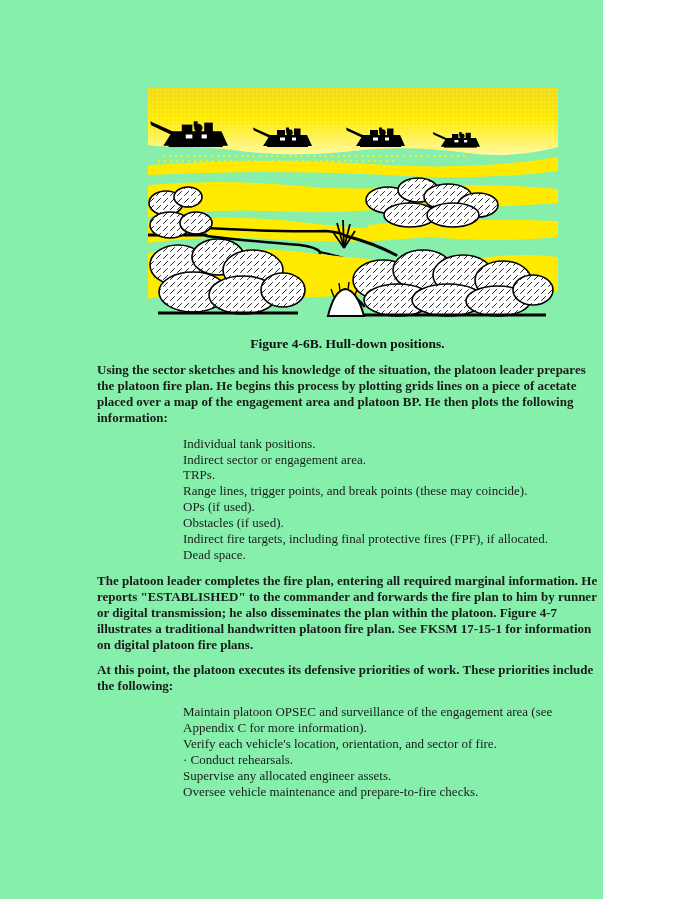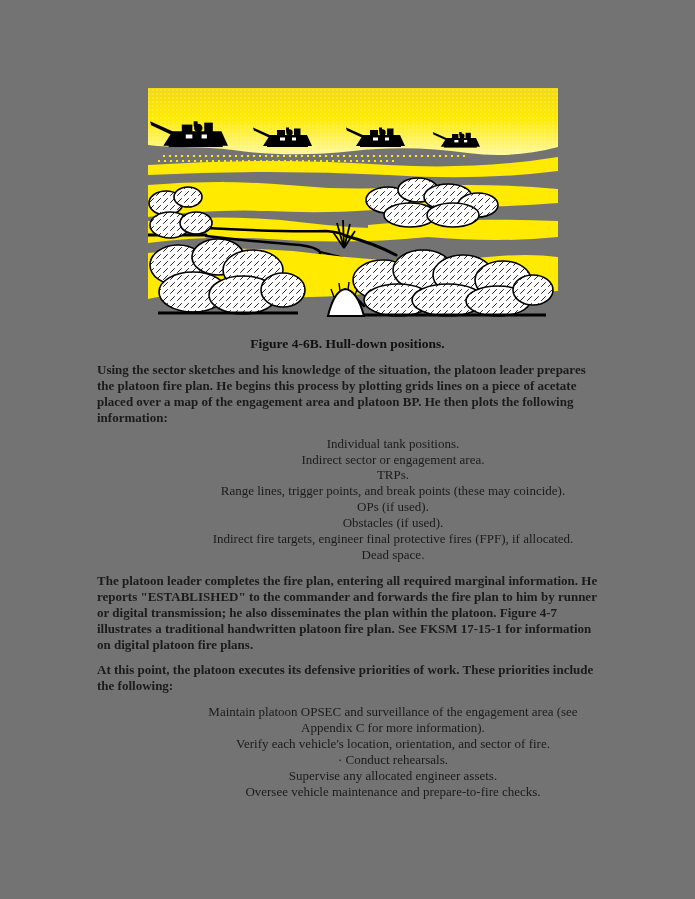--- a/index.html
+++ b/index.html
@@ -1,25 +1,25 @@
 <!DOCTYPE html>
 <html><head>
 <meta charset="utf-8">
 <style>
   html,body{margin:0;padding:0;}
   body{width:695px;height:899px;background:#ffffff;position:relative;
        font-family:"Liberation Serif", serif;}
-  .page{position:absolute;left:0;top:0;width:695px;height:899px;background:#737373;overflow:hidden;}
+  .page{position:absolute;left:0;top:0;width:603px;height:899px;background:#86efac;overflow:hidden;}
   .figure-wrap{position:absolute;left:148px;top:85px;width:410px;height:233px;}
   .caption{position:absolute;left:0;top:336px;width:695px;text-align:center;
            font-weight:bold;font-size:13.5px;color:#111;}
   .body-text{position:absolute;left:97px;top:362px;width:506px;
              font-size:13px;line-height:15.9px;color:#1b1b1b;}
   .body-text p{margin:0 0 10px 0;font-weight:bold;}
-  .body-text ul{list-style:none;margin:0 0 10px 86px;padding:0;text-align:center;}
+  .body-text ul{list-style:none;margin:0 0 10px 86px;padding:0;}
   .body-text li{margin:0;padding:0;}
 </style>
 </head>
 <body>
 
 <div class="page">
 
   <svg class="figure-wrap" viewBox="0 0 410 233" width="410" height="233" xmlns="http://www.w3.org/2000/svg">
     <defs>
       <linearGradient id="skyGrad" x1="0" y1="0" x2="0" y2="1">
@@ -144,21 +144,21 @@
 
   <div class="body-text">
     <p>Using the sector sketches and his knowledge of the situation, the platoon leader prepares the platoon fire plan. He begins this process by plotting grids lines on a piece of acetate placed over a map of the engagement area and platoon BP. He then plots the following information:</p>
     <ul>
         <li>Individual tank positions.</li>
         <li>Indirect sector or engagement area.</li>
         <li>TRPs.</li>
         <li>Range lines, trigger points, and break points (these may coincide).</li>
         <li>OPs (if used).</li>
         <li>Obstacles (if used).</li>
-        <li>Indirect fire targets, engineer final protective fires (FPF), if allocated.</li>
+        <li>Indirect fire targets, including final protective fires (FPF), if allocated.</li>
         <li>Dead space.</li>
       </ul>
     <p>The platoon leader completes the fire plan, entering all required marginal information. He reports "ESTABLISHED" to the commander and forwards the fire plan to him by runner or digital transmission; he also disseminates the plan within the platoon. Figure 4-7 illustrates a traditional handwritten platoon fire plan. See FKSM 17-15-1 for information on digital platoon fire plans.</p>
     <p>At this point, the platoon executes its defensive priorities of work. These priorities include the following:</p>
     <ul>
         <li>Maintain platoon OPSEC and surveillance of the engagement area (see Appendix C for more information).</li>
         <li>Verify each vehicle's location, orientation, and sector of fire.</li>
         <li>· Conduct rehearsals.</li>
         <li>Supervise any allocated engineer assets.</li>
         <li>Oversee vehicle maintenance and prepare-to-fire checks.</li>

